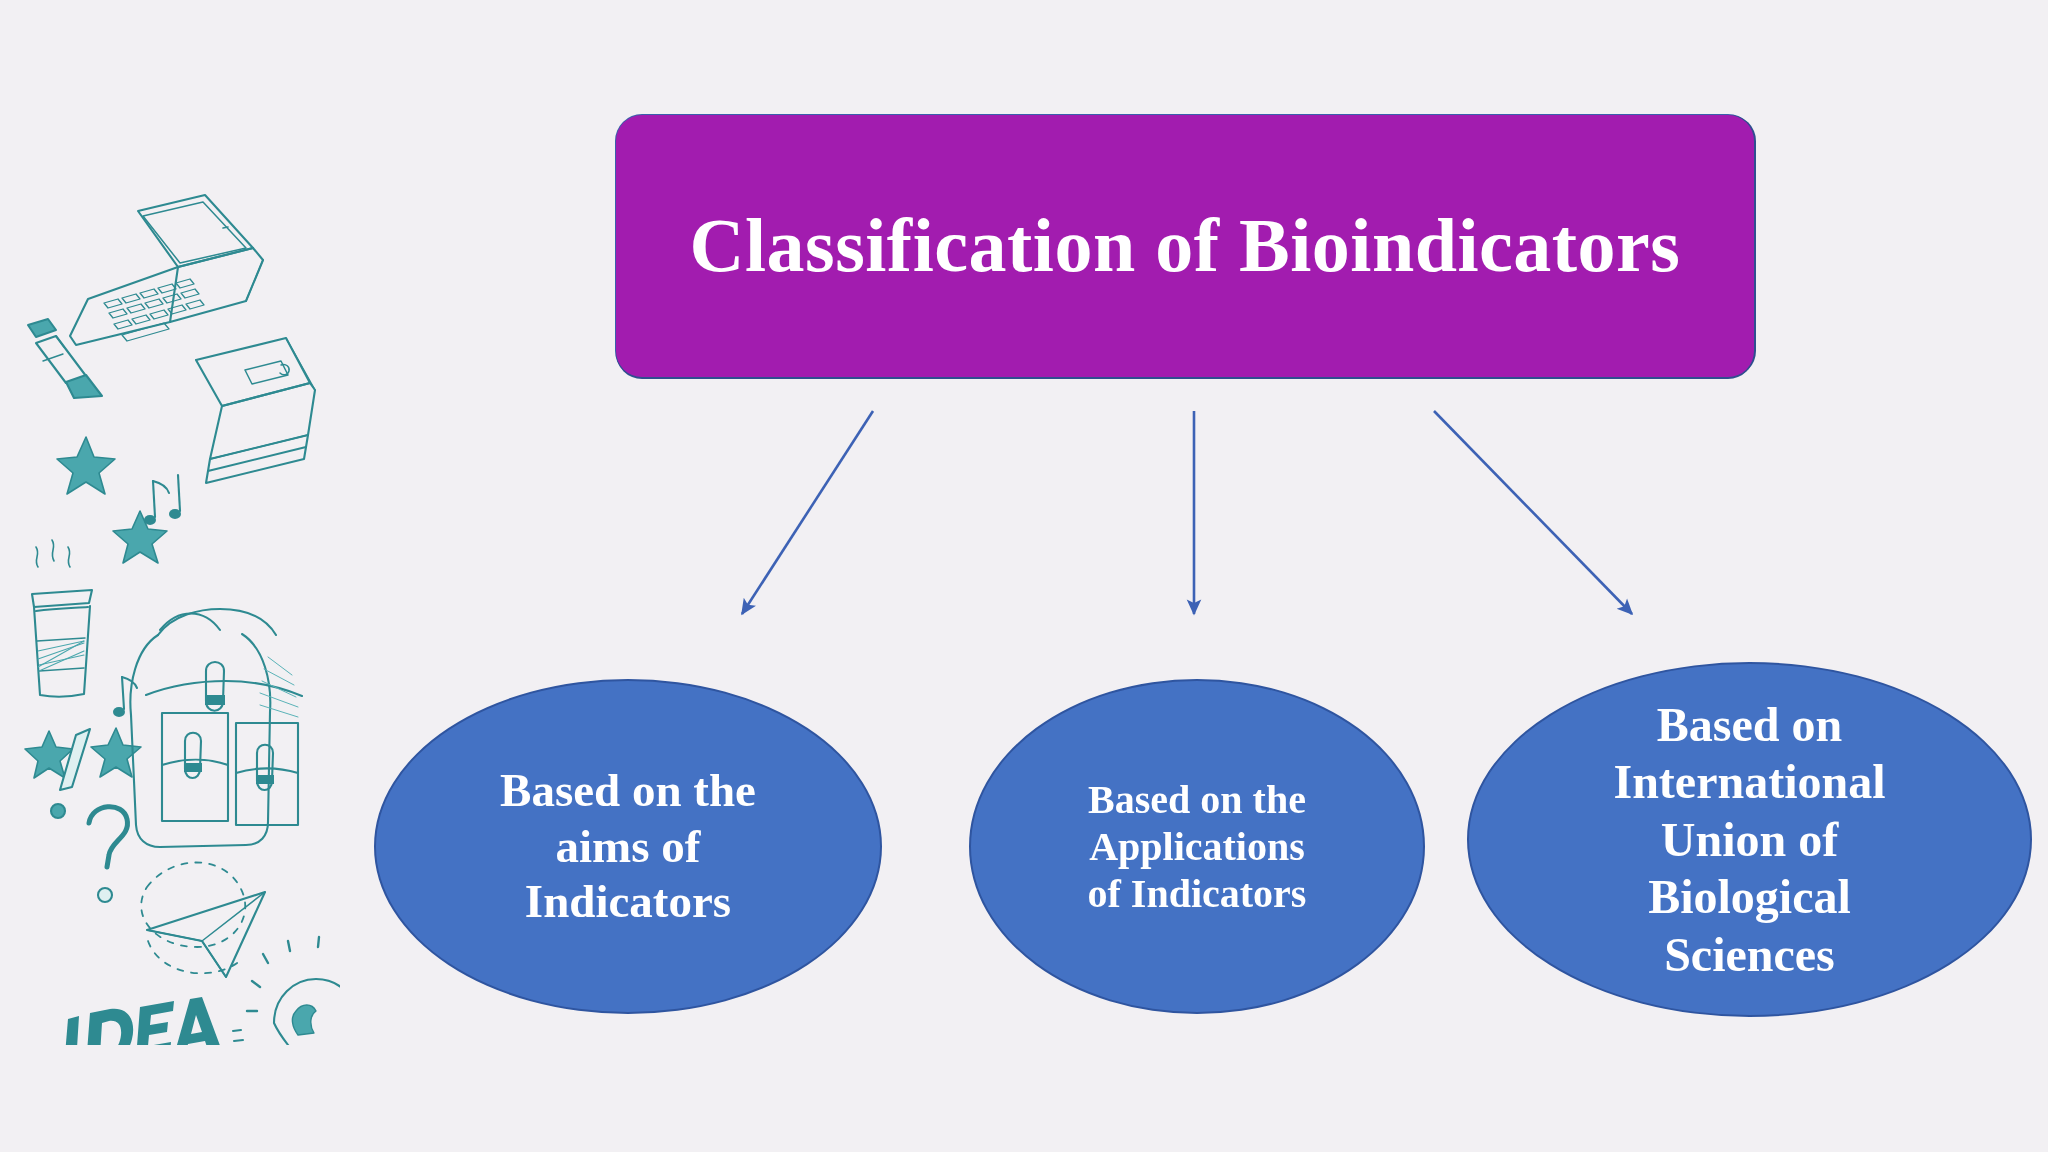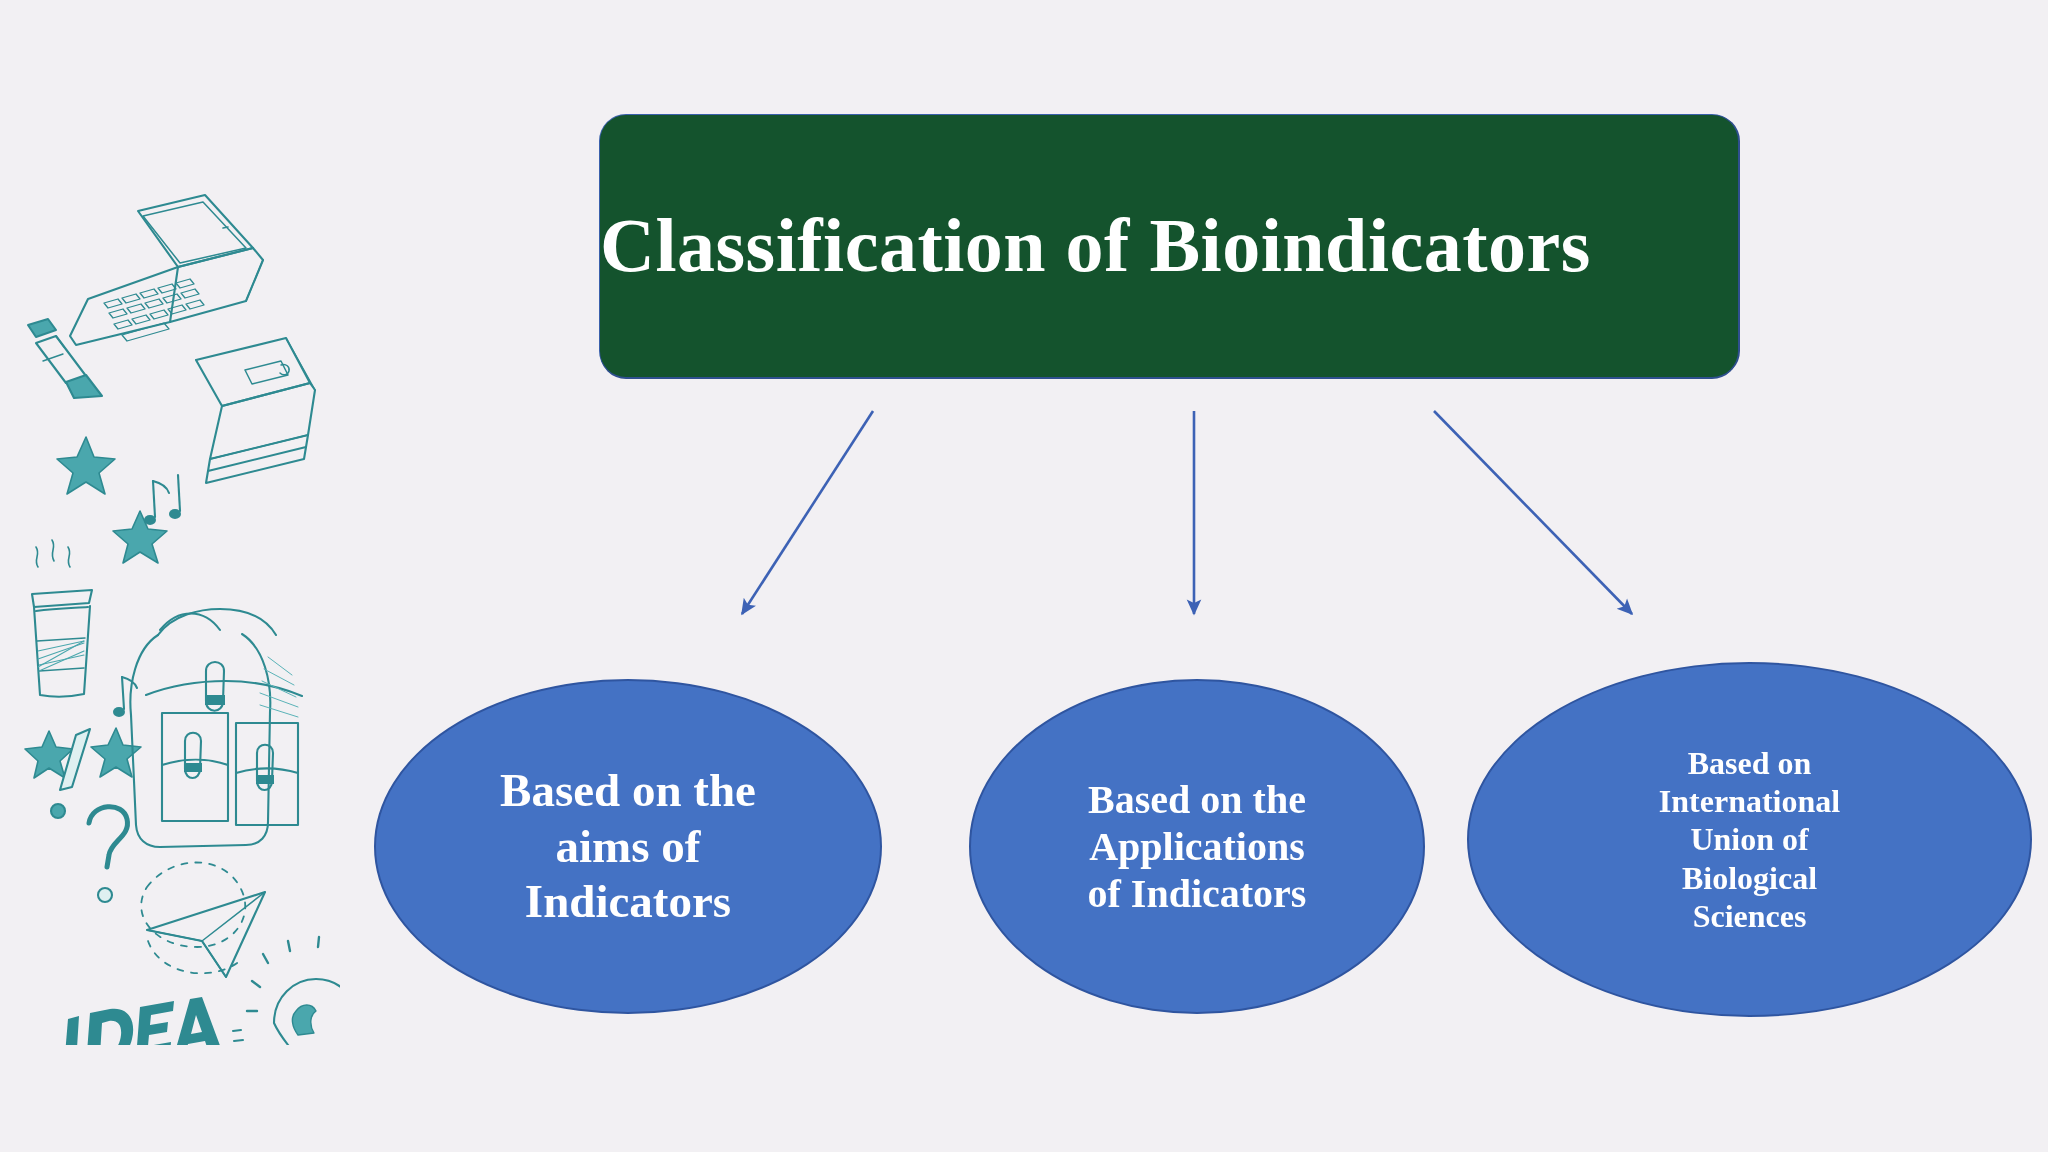--- a/index.html
+++ b/index.html
@@ -42,29 +42,30 @@
     position: absolute;
     left: 0;
     top: 0;
     width: 2048px;
     height: 1152px;
   }
 
   
   #title-box {
     position: absolute;
-    left: 600px;
+    left: 616px;
     top: 115px;
     width: 1138px;
     height: 262px;
-    background: #14532d;
+    background: #a21caf;
     border-radius: 26px;
     box-shadow: 0 2px 0 0 #2f4f8f, 2px 0 0 0 #2f4f8f, 0 0 0 1px #3a60ab;
     display: flex;
     align-items: center;
+    justify-content: center;
     box-sizing: border-box;
   }
   #title-text {
     color: #ffffff;
     font-size: 76px;
     font-weight: bold;
     letter-spacing: 0.5px;
     line-height: 1.05;
     text-align: center;
     white-space: nowrap;
@@ -104,21 +105,21 @@
     height: 335px;
   }
   #ellipse-applications .node-label { font-size: 40px; }
 
   #ellipse-iubs {
     left: 1467px;
     top: 662px;
     width: 565px;
     height: 355px;
   }
-  #ellipse-iubs .node-label { font-size: 32px; line-height: 1.2; }
+  #ellipse-iubs .node-label { font-size: 48px; line-height: 1.2; }
 </style>
 </head>
 <body>
 
 <div id="slide">
 
   <div id="doodle-art">
     <svg viewBox="0 0 330 870" xmlns="http://www.w3.org/2000/svg" fill="none" stroke="#2e8a91" stroke-width="2.1" stroke-linecap="round" stroke-linejoin="round">
 
       <g>

